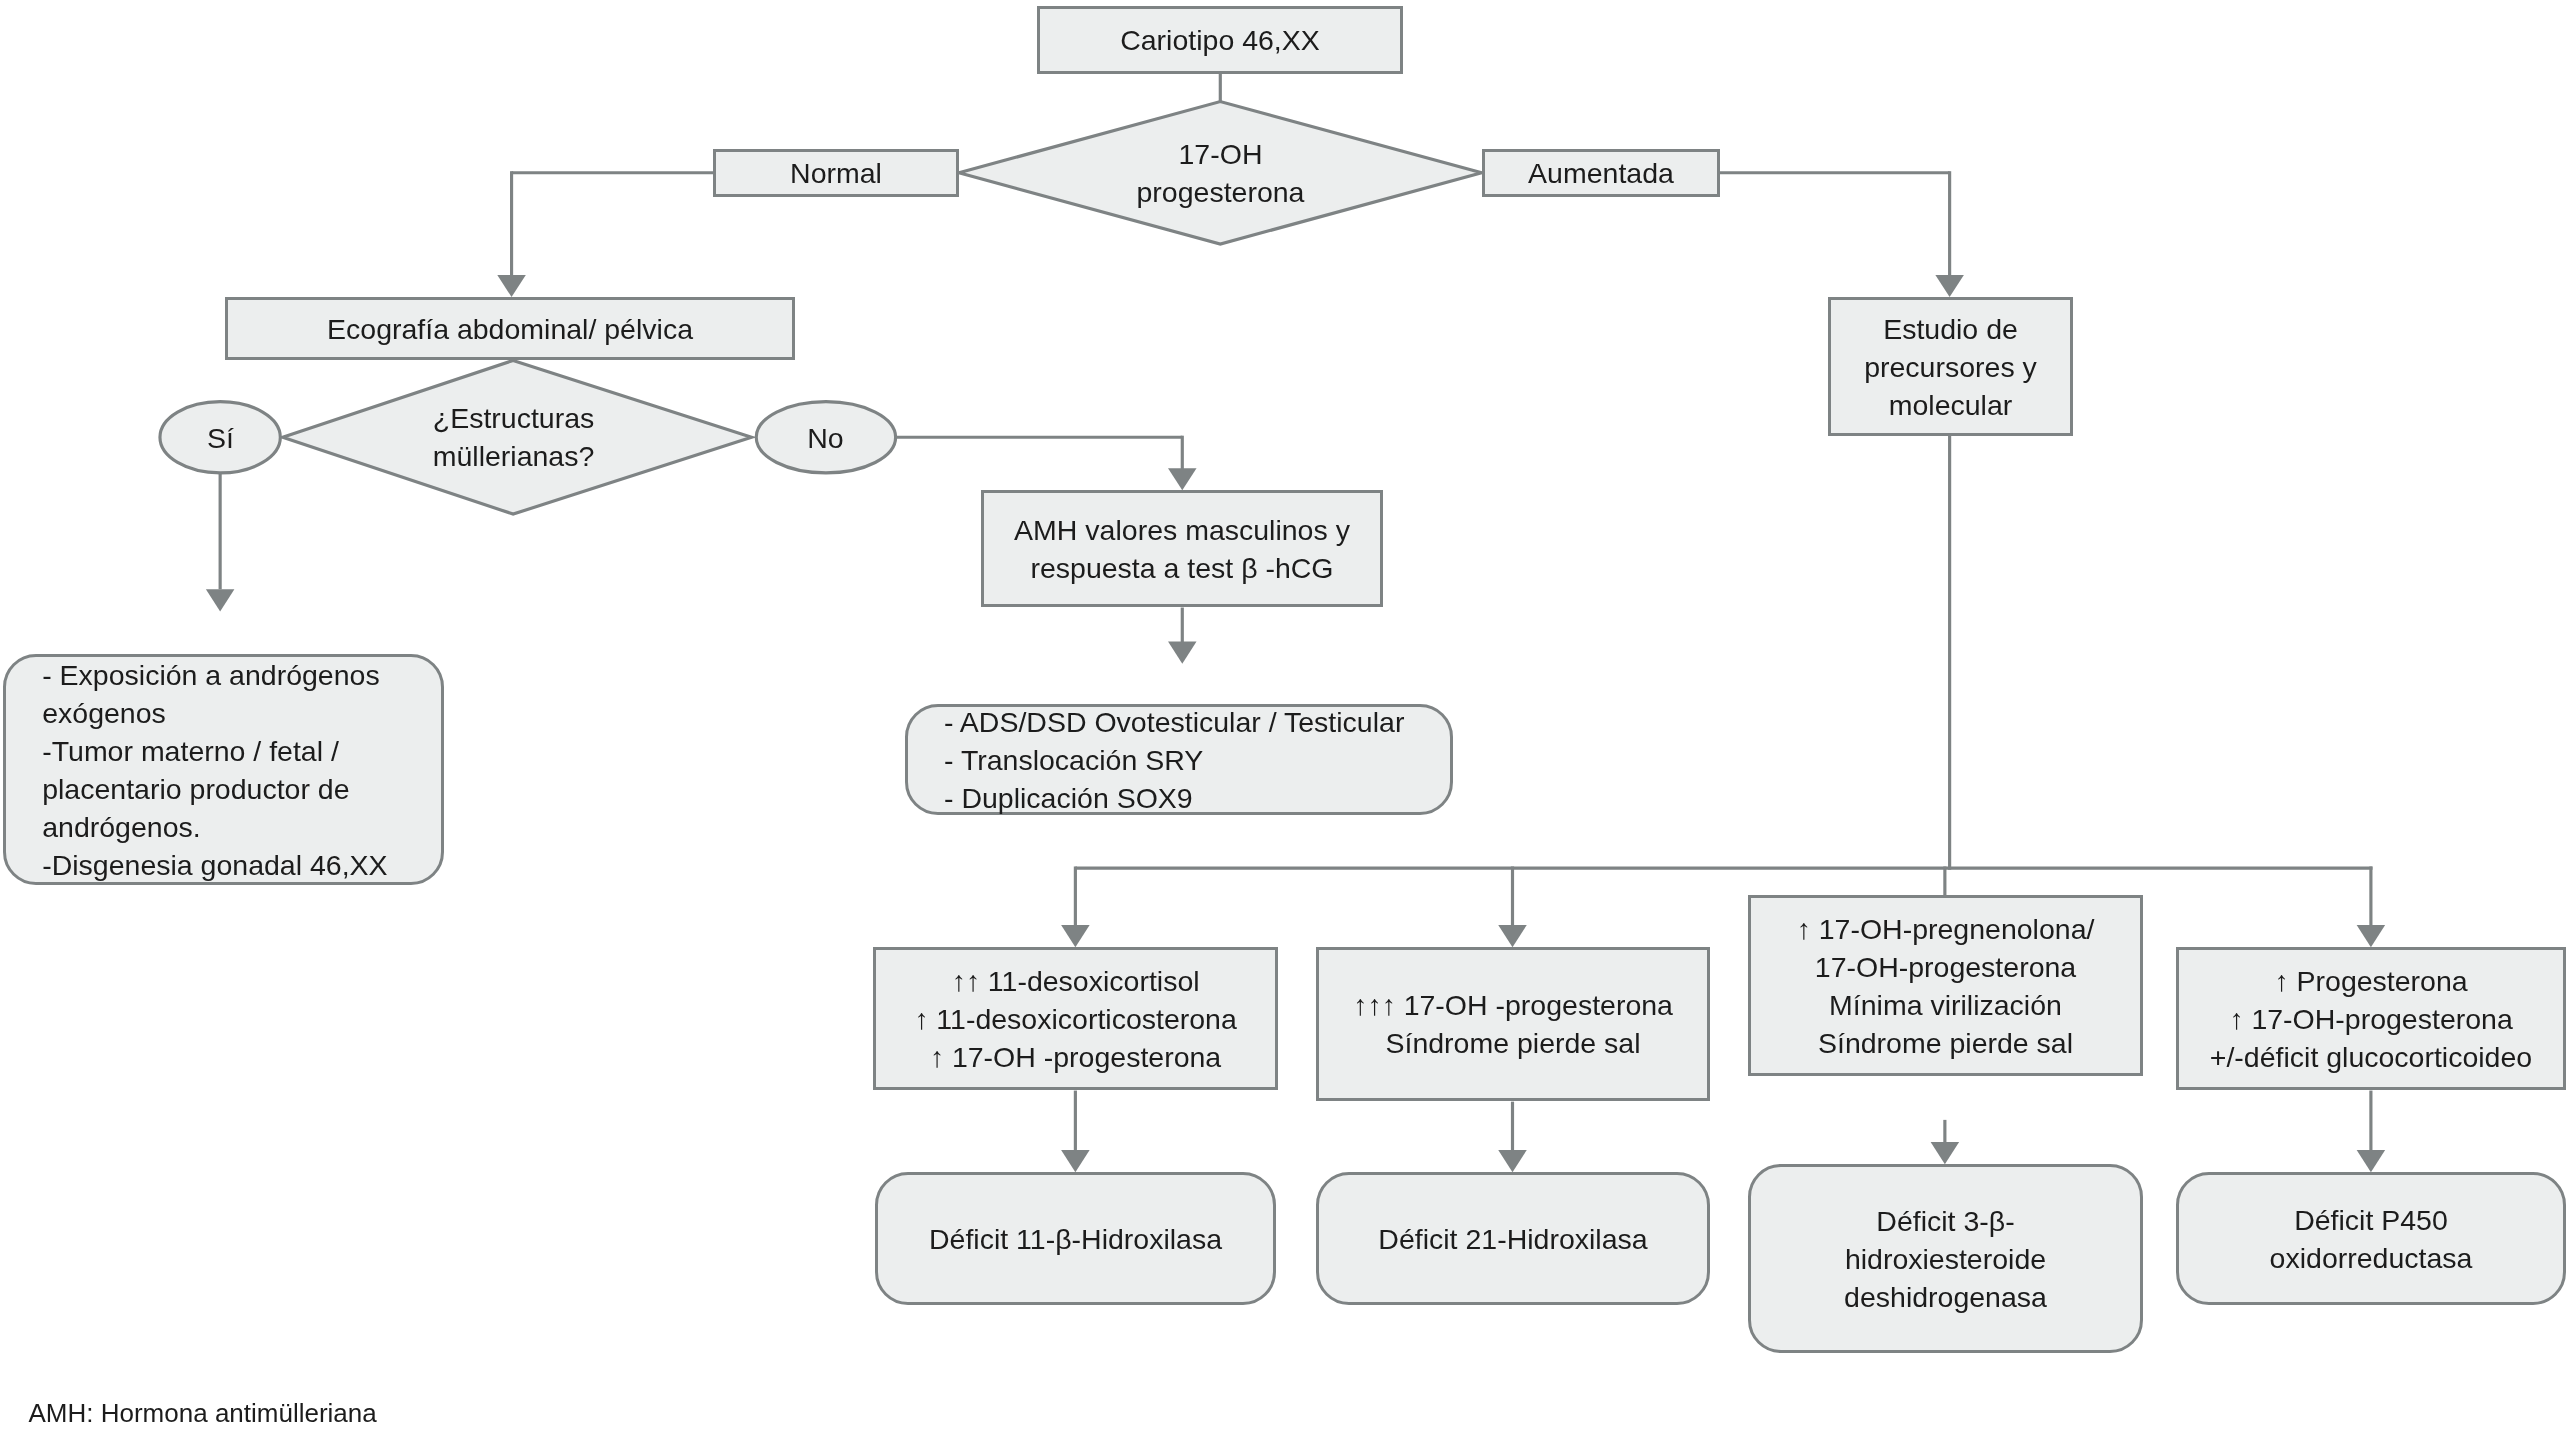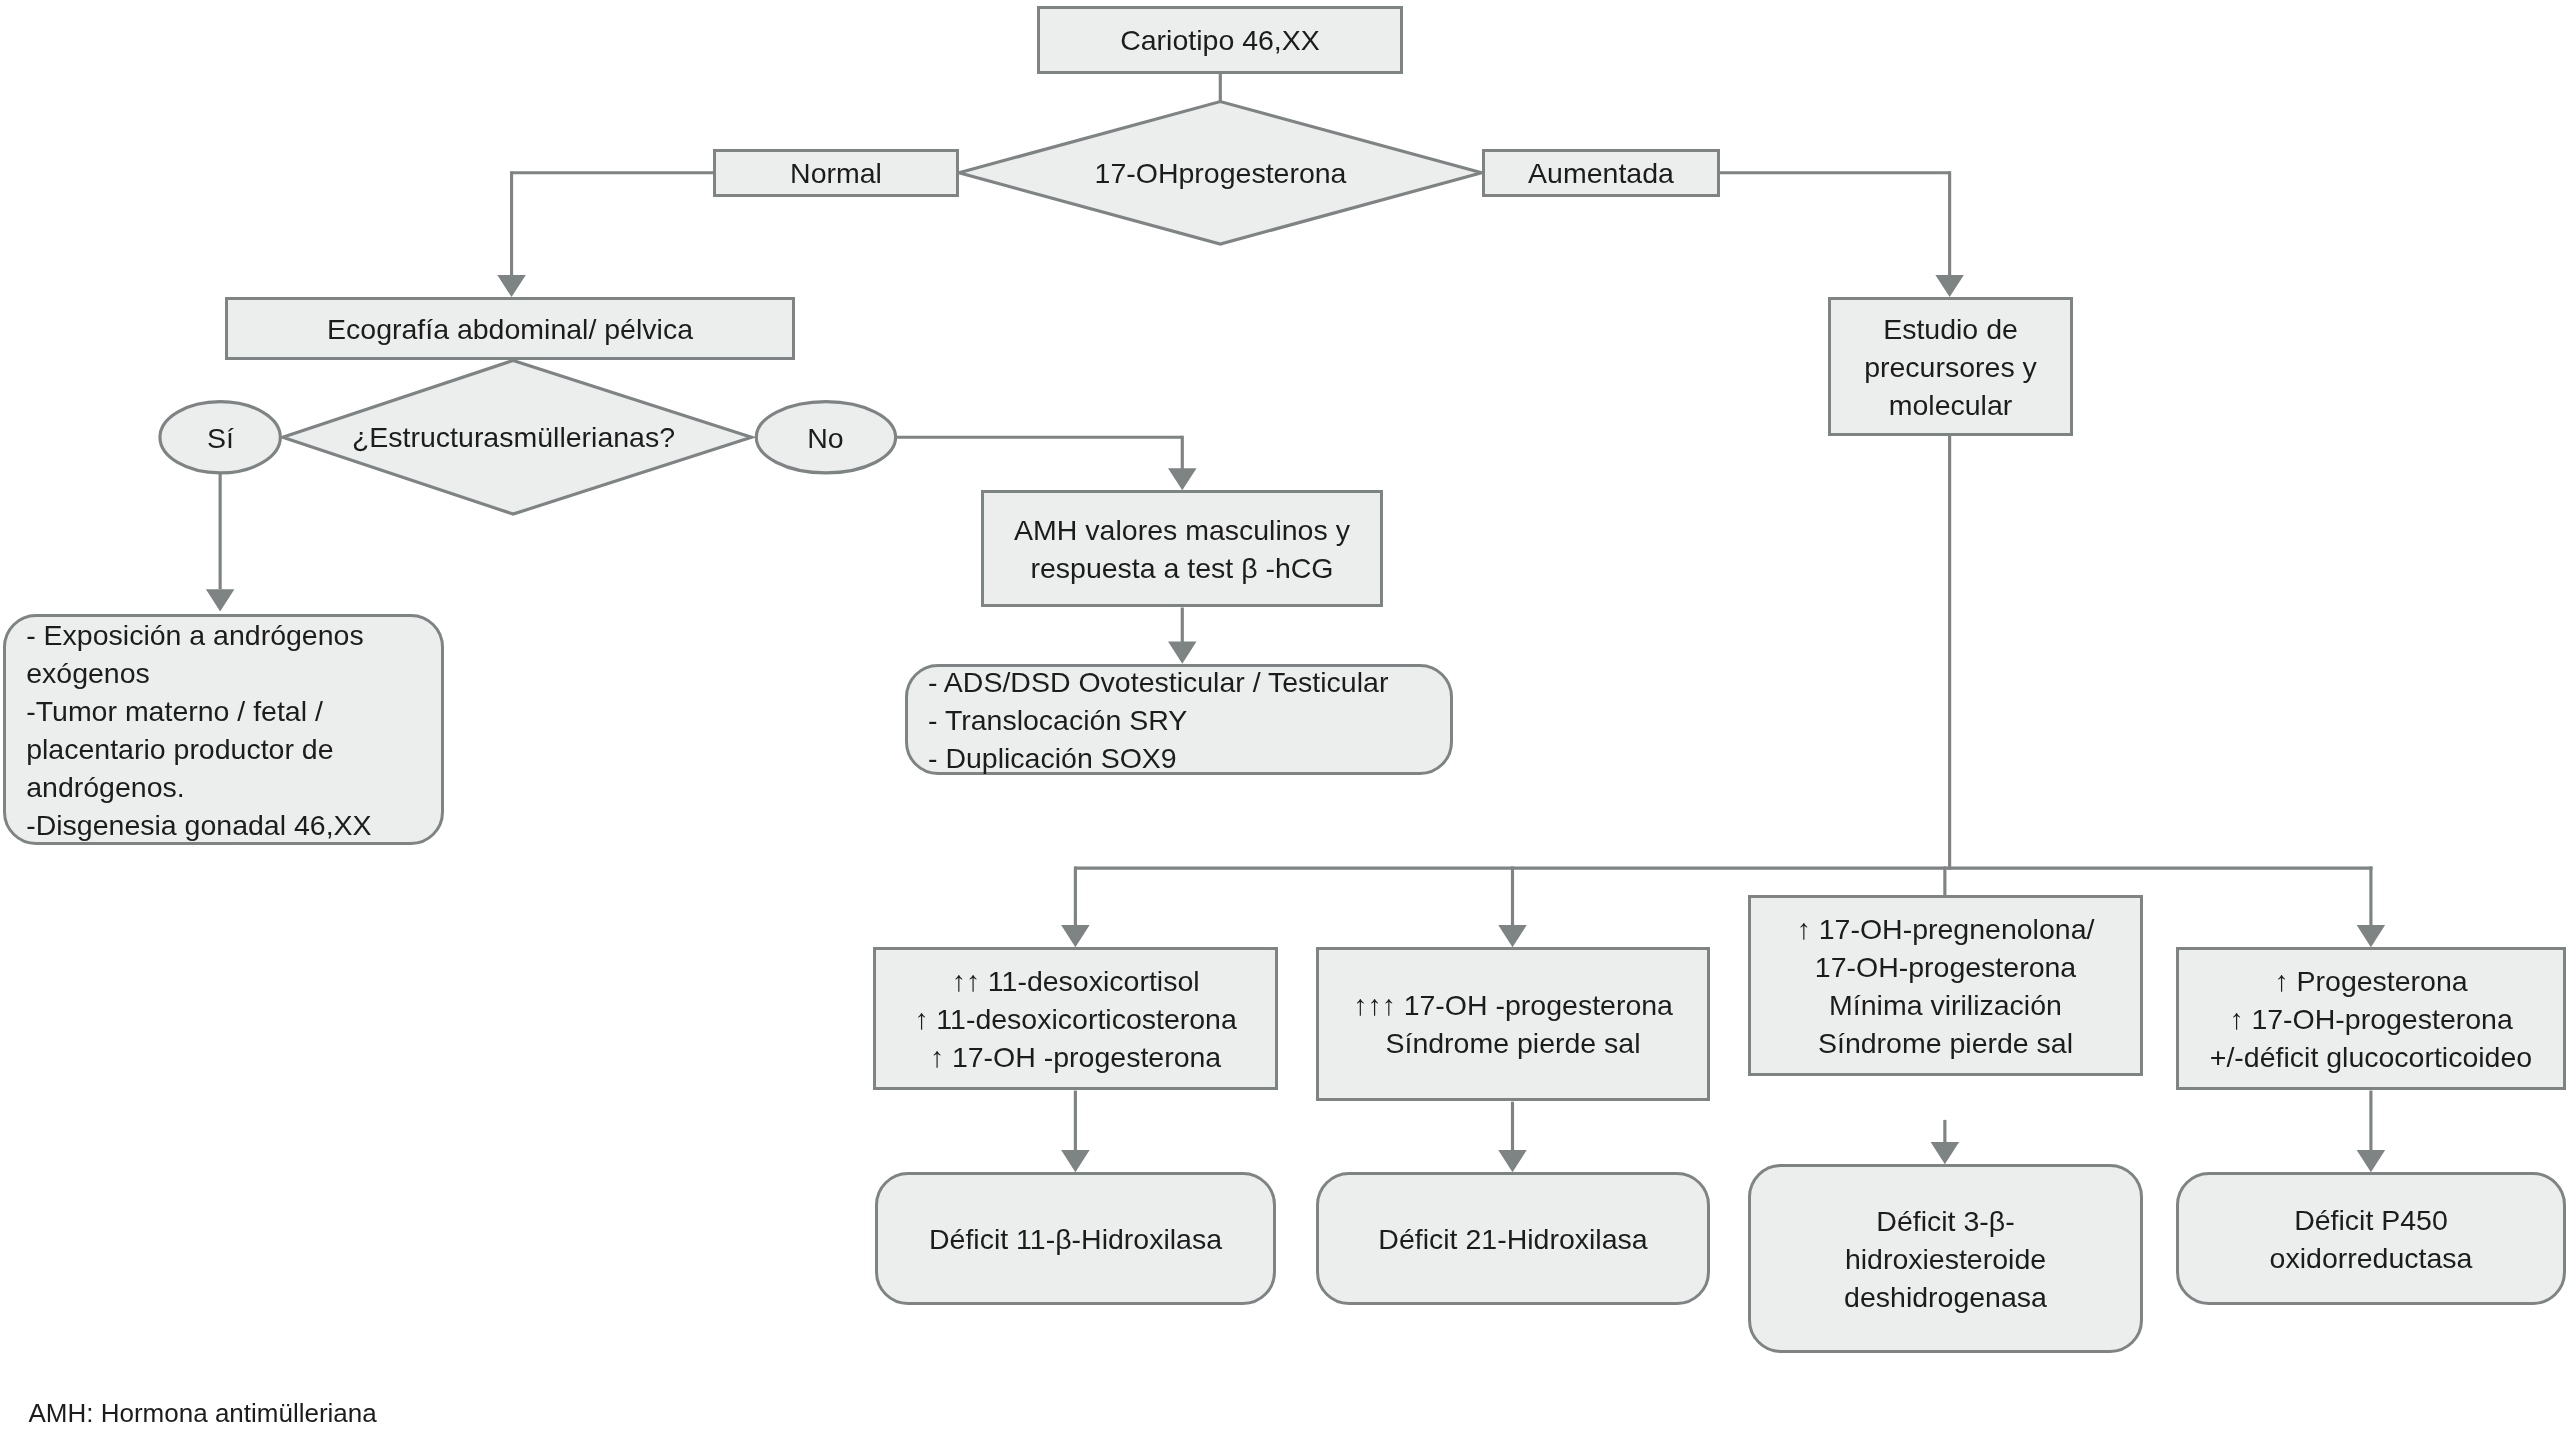--- a/index.html
+++ b/index.html
@@ -11,25 +11,25 @@
   #connector-layer{position:absolute;left:0;top:0;}
   .cline{stroke:var(--line);stroke-width:4;fill:none;}
   .ahead{fill:var(--line);stroke:none;}
   .shape{fill:var(--fill);stroke:var(--line);stroke-width:4;}
   .node{
     position:absolute;box-sizing:border-box;background:var(--fill);
     border:3.2px solid var(--line);
     display:flex;flex-direction:column;justify-content:center;align-items:center;
     text-align:left;font-size:28.5px;line-height:38px;
   }
-  .node.leftalign{align-items:flex-start;text-align:left;padding-left:20px;padding-right:8px;}
+  .node.leftalign{align-items:flex-start;text-align:left;padding-left:36px;padding-right:8px;margin-top:40px;}
   .round{border-radius:33px;}
   .overlay{
     position:absolute;background:transparent;border:none;
-    display:flex;flex-direction:row;justify-content:center;align-items:center;
+    display:flex;flex-direction:column;justify-content:center;align-items:center;
     text-align:center;font-size:28.5px;line-height:38px;
   }
   .footnote{position:absolute;left:28.5px;top:1398px;font-size:26px;}
   .ln{display:block;white-space:nowrap;}
 </style>
 </head>
 <body>
 
 <div id="canvas">
 

